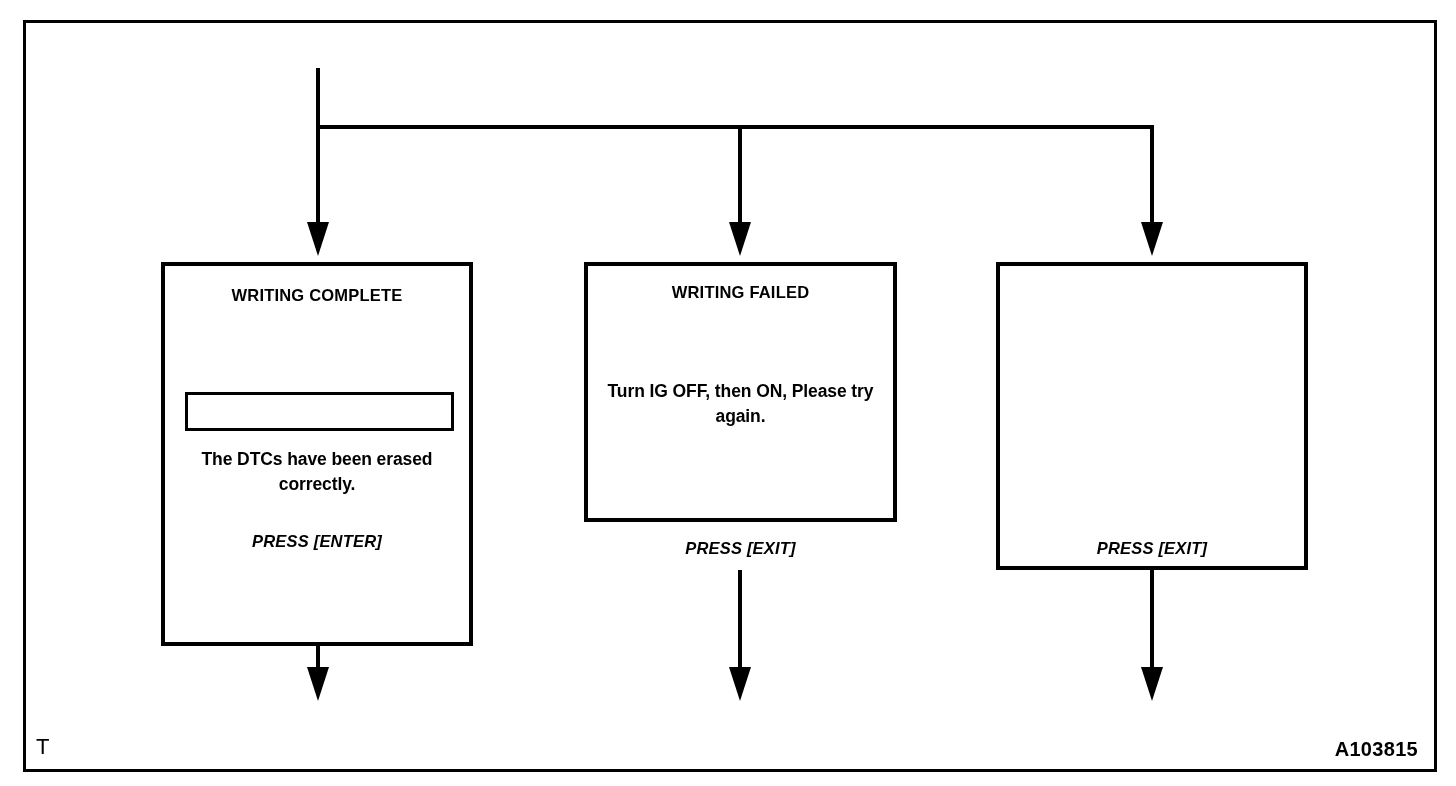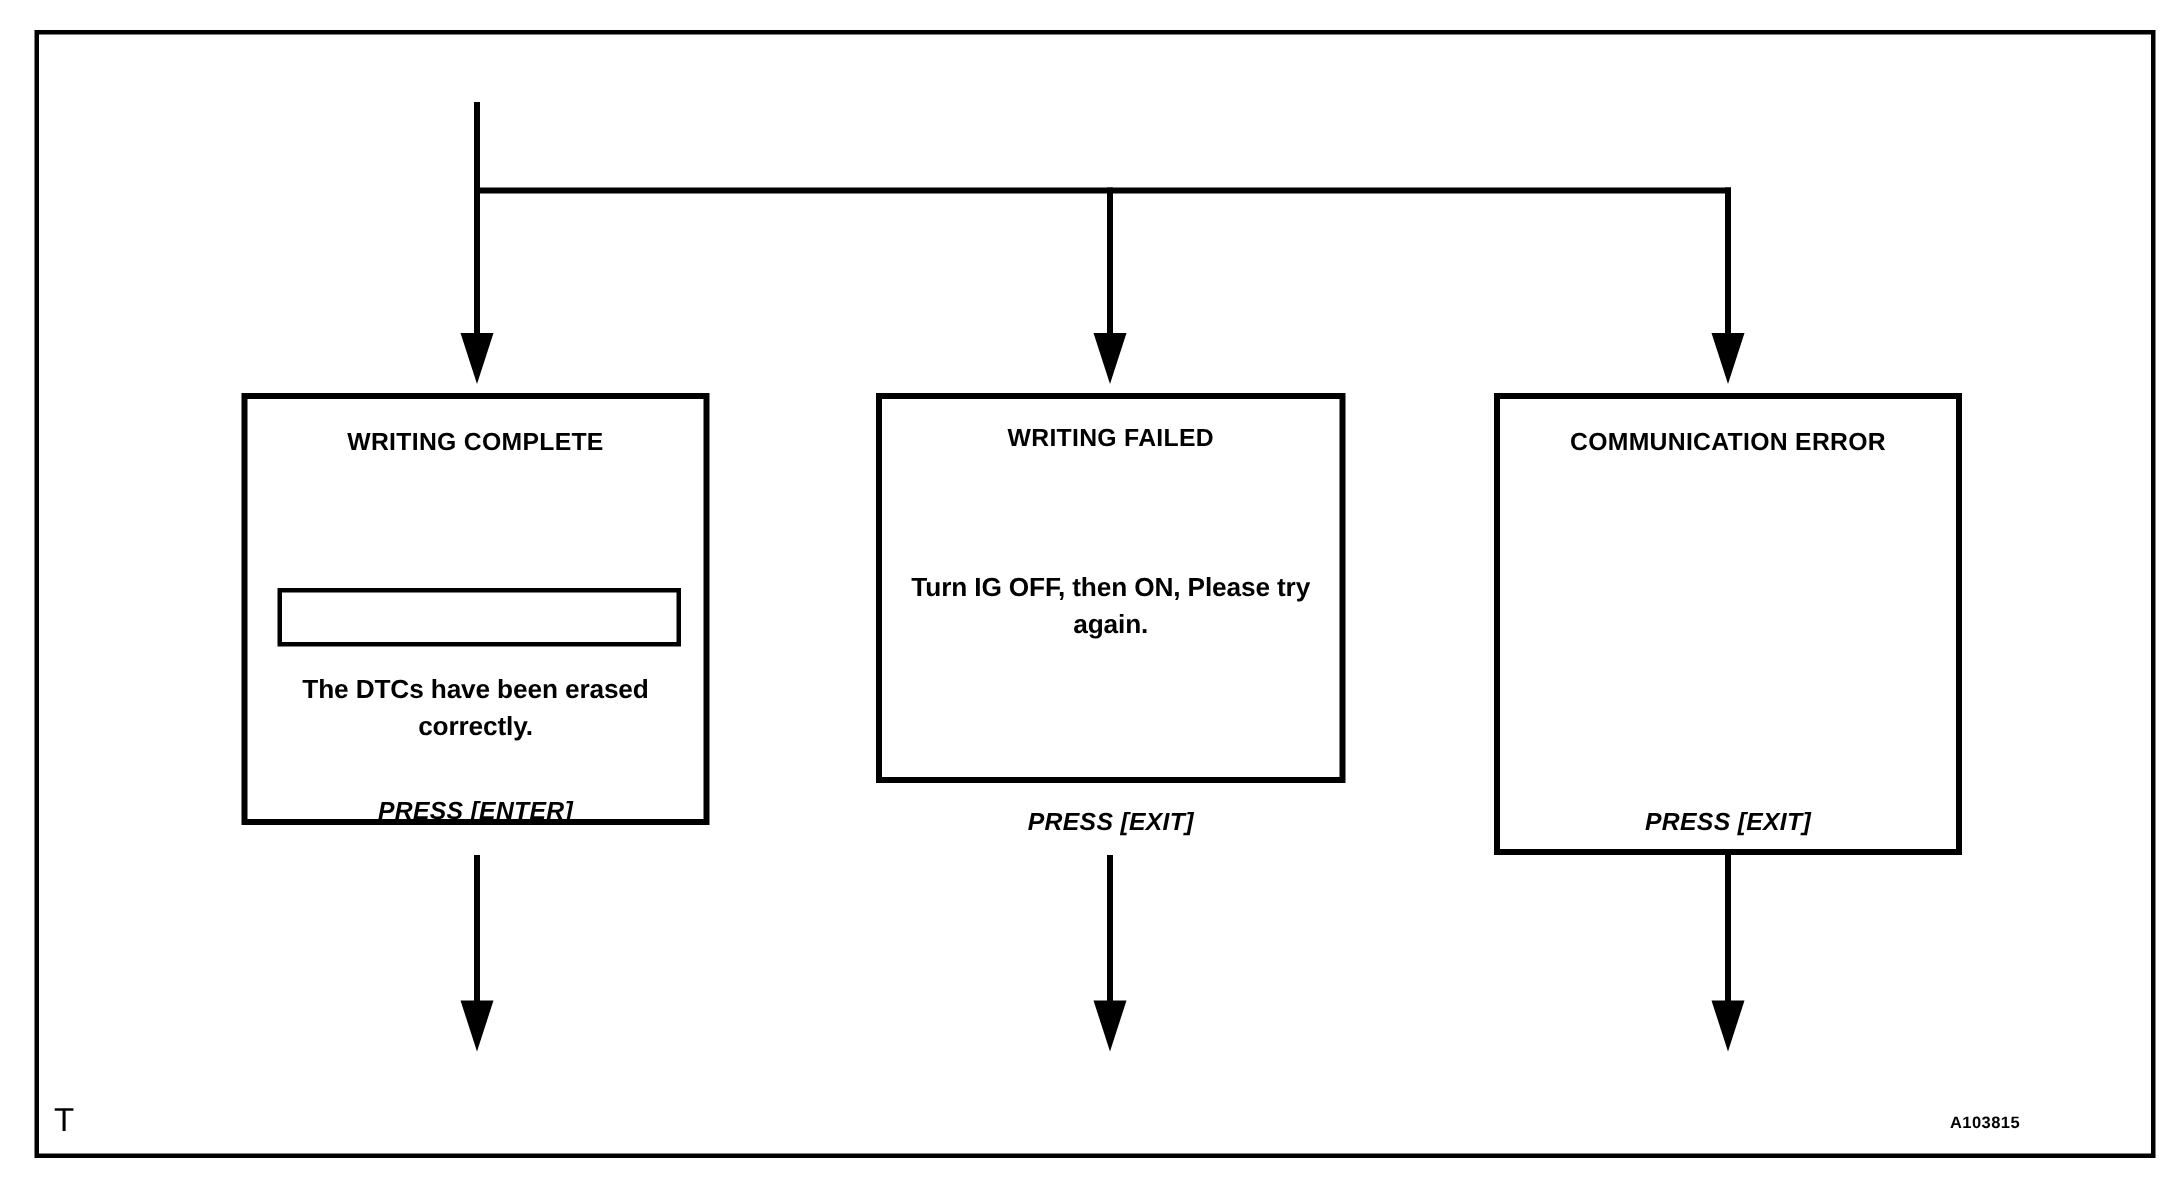--- a/index.html
+++ b/index.html
@@ -40,21 +40,22 @@
     font-size: 22px;
     line-height: 22px;
     font-weight: 400;
     letter-spacing: 0px;
   }
   .corner-label-right {
     position: absolute;
     left: 1300px;
     top: 742px;
     width: 118px;
-    font-size: 11px;
+    text-align: right;
+    font-size: 20px;
     line-height: 15px;
     font-weight: 700;
     letter-spacing: 0.3px;
   }
 
   
   .vline {
     position: absolute;
     width: 4px;
     background: #000000;
@@ -116,21 +117,21 @@
     font-style: italic;
   }
   .vin-field {
     position: absolute;
     border: 3px solid #000000;
     box-sizing: border-box;
     background: #ffffff;
   }
 
   
-  #box-writing-complete { left: 161px; top: 262px; width: 312px; height: 288px; }
+  #box-writing-complete { left: 161px; top: 262px; width: 312px; height: 384px; }
   #box-writing-complete .box-title  { top: 20px; }
   #box-writing-complete .msg-top    { top: 53px; }
   #box-writing-complete .vin-field  { left: 20px; top: 126px; width: 269px; height: 39px; }
   #box-writing-complete .msg-bottom { top: 181px; }
   #box-writing-complete .box-footer { top: 266px; }
 
   
   #box-writing-failed { left: 584px; top: 262px; width: 313px; height: 260px; }
   #box-writing-failed .box-title  { top: 17px; }
   #box-writing-failed .msg-mid    { top: 113px; }
@@ -183,21 +184,20 @@
   <div class="screen-box" id="box-writing-failed">
     <div class="box-inner">
       <div class="box-title">WRITING  FAILED</div>
       <div class="box-text msg-mid">Turn IG OFF, then ON, Please try again.</div>
       <div class="box-footer">PRESS [EXIT]</div>
     </div>
   </div>
 
   <div class="screen-box" id="box-communication-error">
     <div class="box-inner">
-      <div class="box-title">COMMUNICATION ERROR</div>
       <div class="box-footer">PRESS [EXIT]</div>
     </div>
   </div>
 
   <div class="corner-label-left">T</div>
   <div class="corner-label-right">A103815</div>
 
 </div>
 
 </body></html>

